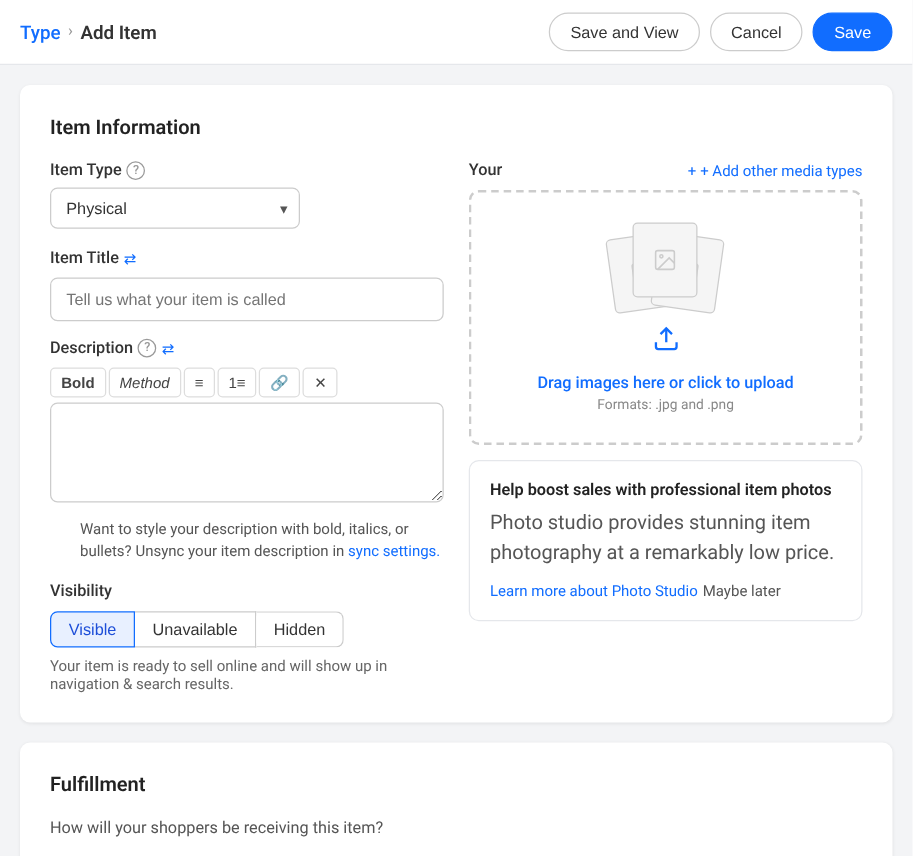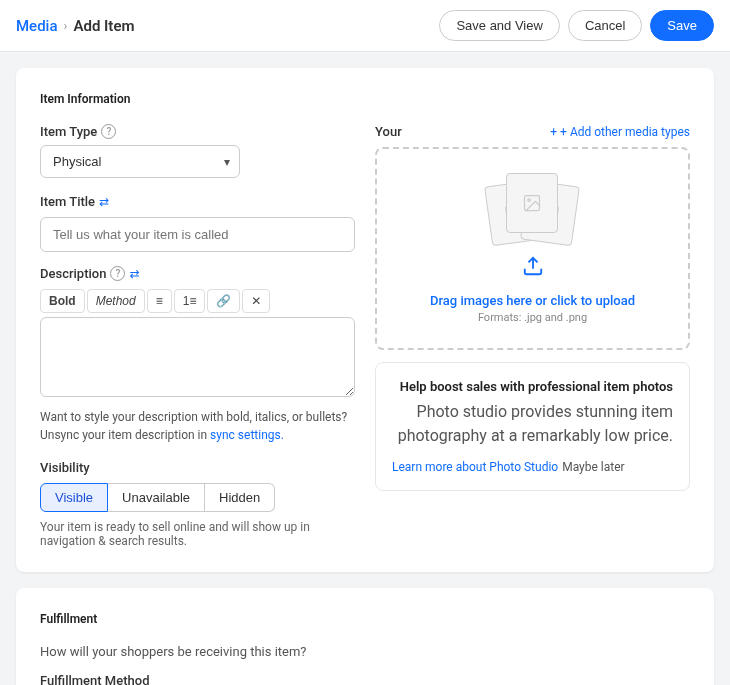--- a/index.html
+++ b/index.html
@@ -64,21 +64,21 @@
       flex-direction: column;
       gap: 16px;
     }
     .card {
       background: #fff;
       border-radius: 8px;
       padding: 24px;
       box-shadow: 0 1px 3px rgba(0,0,0,0.07);
     }
     .section-title {
-      font-size: 12px;
+      font-size: 16px;
       font-weight: 600;
       margin-bottom: 18px;
       color: #222;
     }
     .item-info-grid {
       display: grid;
       grid-template-columns: 1fr 1fr;
       gap: 20px;
     }
     .left-col {}
@@ -166,20 +166,21 @@
       padding: 8px;
       font-size: 13px;
       resize: vertical;
       outline: none;
     }
     .desc-hint {
       font-size: 12px;
       color: #555;
       margin-top: 8px;
       line-height: 1.5;
+      margin-left: 24px;
     }
     .desc-hint a {
       color: #116dff;
       text-decoration: none;
     }
     .visibility-section {
       margin-top: 16px;
     }
     .visibility-label {
       font-size: 13px;
@@ -282,21 +283,20 @@
       font-size: 18px;
       margin-bottom: 4px;
     }
     
     .photo-studio-card {
       background: #fff;
       border: 1px solid #e5e7eb;
       border-radius: 8px;
       padding: 16px;
       margin-top: 12px;
-      text-align: right;
     }
     .photo-studio-title {
       font-size: 13px;
       font-weight: 600;
       color: #222;
       margin-bottom: 6px;
     }
     .photo-studio-desc {
       font-size: 16px;
       color: #555;
@@ -329,21 +329,21 @@
       font-size: 13px;
       font-weight: 500;
       margin-bottom: 8px;
     }
   </style>
 </head>
 <body>
 
 <div class="top-bar">
   <nav class="breadcrumb">
-    <a class="breadcrumb-link">Media</a>
+    <a class="breadcrumb-link">Type</a>
     <span class="breadcrumb-sep">›</span>
     <span class="breadcrumb-current">Add Item</span>
   </nav>
   <div class="top-actions">
     <button class="btn">Save and View</button>
     <button class="btn">Cancel</button>
     <button class="btn btn-primary">Save</button>
   </div>
 </div>
 

